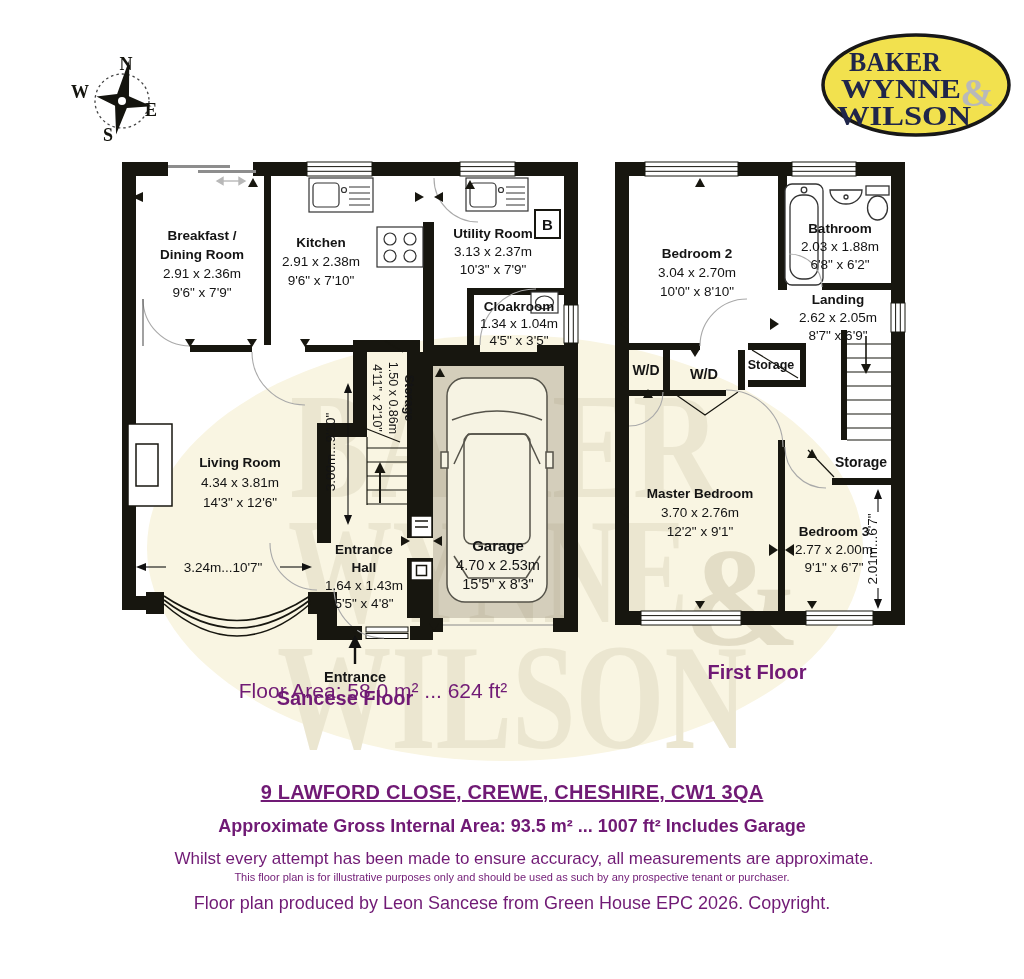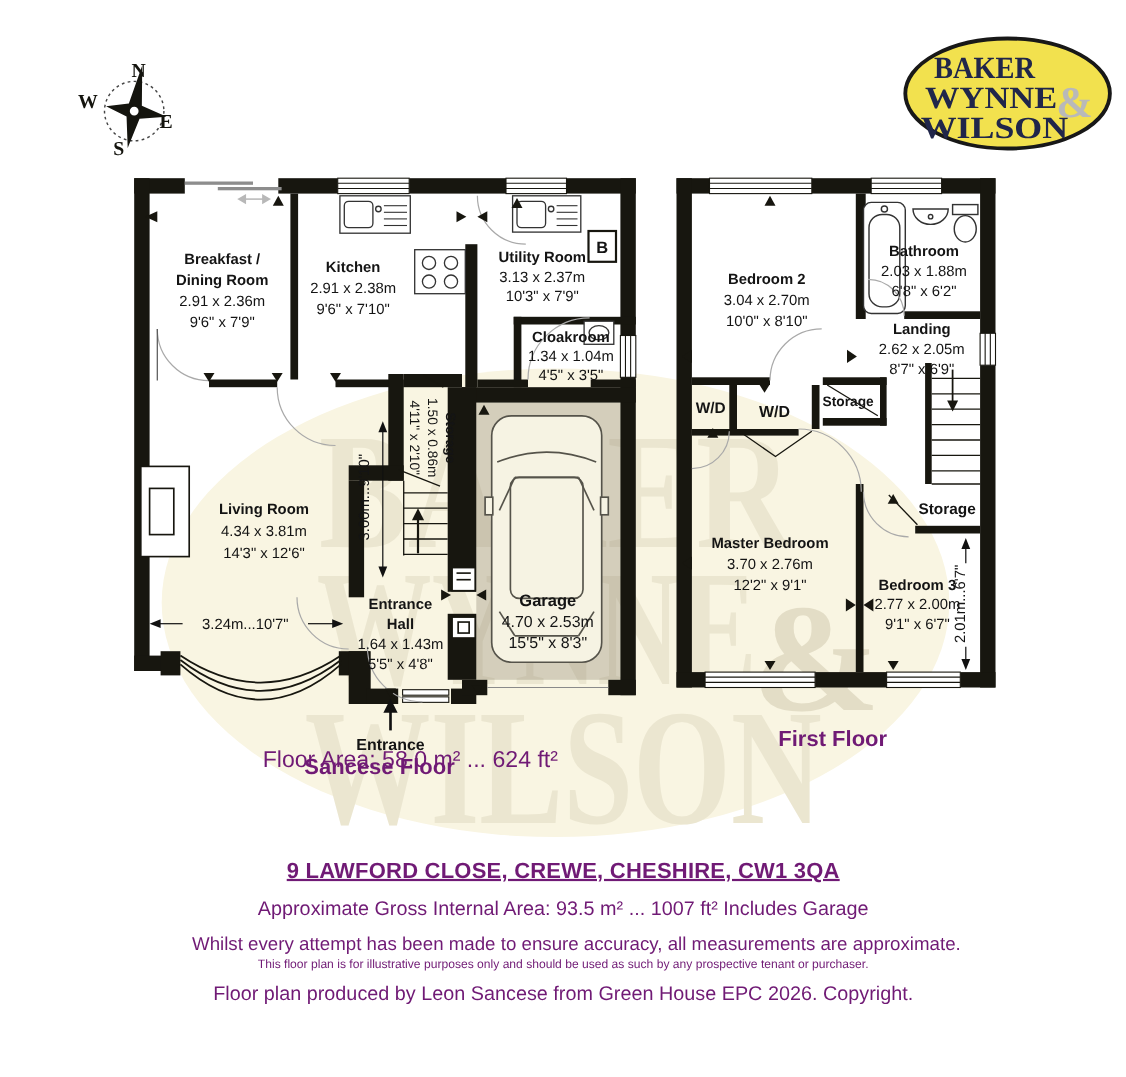--- a/index.html
+++ b/index.html
@@ -6,21 +6,21 @@
   .canvas{position:relative;width:1024px;height:979px;background:#ffffff;overflow:hidden;
           font-family:"Liberation Sans",sans-serif;}
   svg{position:absolute;left:0;top:0;}
   .abs{position:absolute;transform:translateX(-50%);white-space:nowrap;color:#701a75;text-align:center;}
   .b{font-weight:bold;}
   .t-gf-title{left:345px;top:687px;font-size:20px;}
   .t-gf-area{left:345px;top:679px;font-size:21px;margin-left:28px;}
   .t-ff-title{left:757px;top:661px;font-size:20px;}
   .t-ff-area{left:757px;top:688px;font-size:18px;}
   .t-addr{left:512px;top:781px;font-size:20px;letter-spacing:.2px;text-decoration:underline;}
-  .t-gross{left:512px;top:816px;font-size:18px;}
+  .t-gross{left:512px;top:816px;font-size:18px;font-weight:bold;}
   .t-d1{left:512px;top:849px;font-size:17px;margin-left:12px;}
   .t-d2{left:512px;top:871px;font-size:11px;}
   .t-d3{left:512px;top:893px;font-size:18px;}
 </style>
 </head>
 <body>
 
 <div class="canvas">
 
 <svg width="1024" height="979" viewBox="0 0 1024 979">

